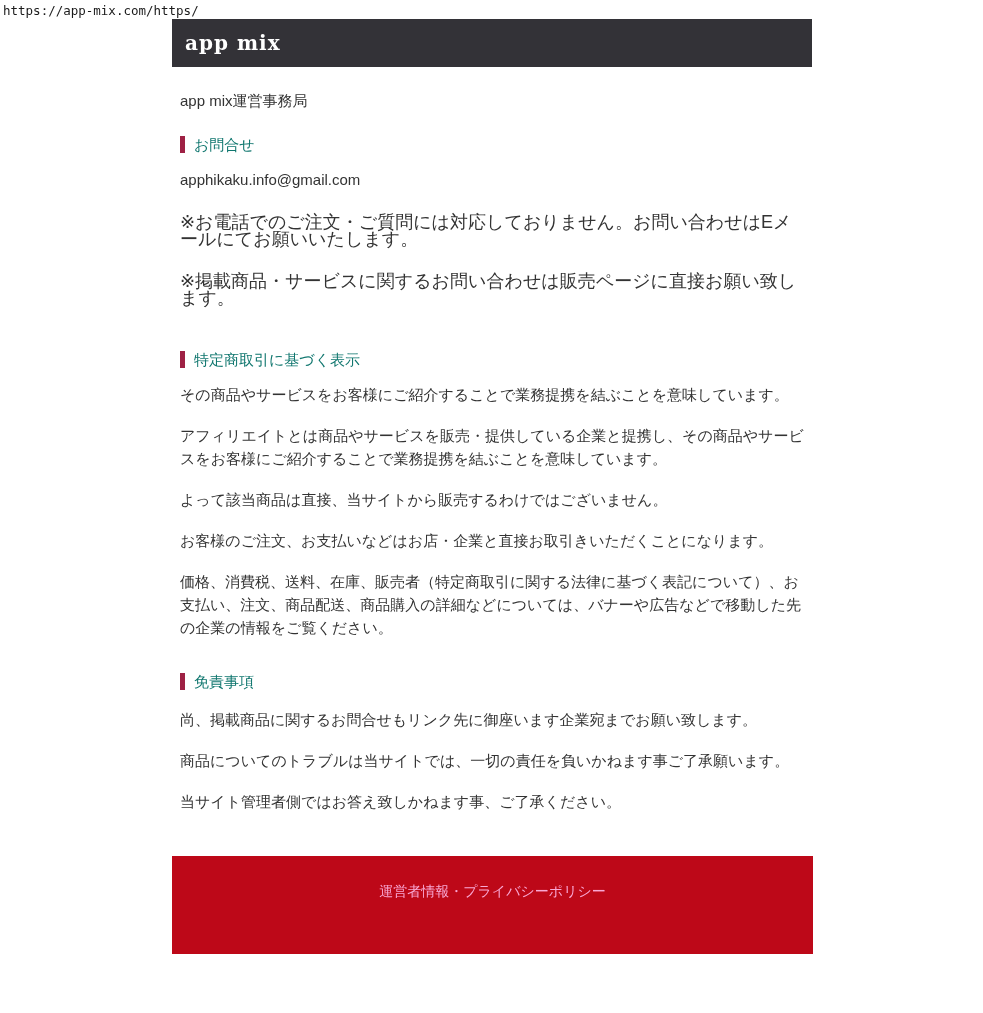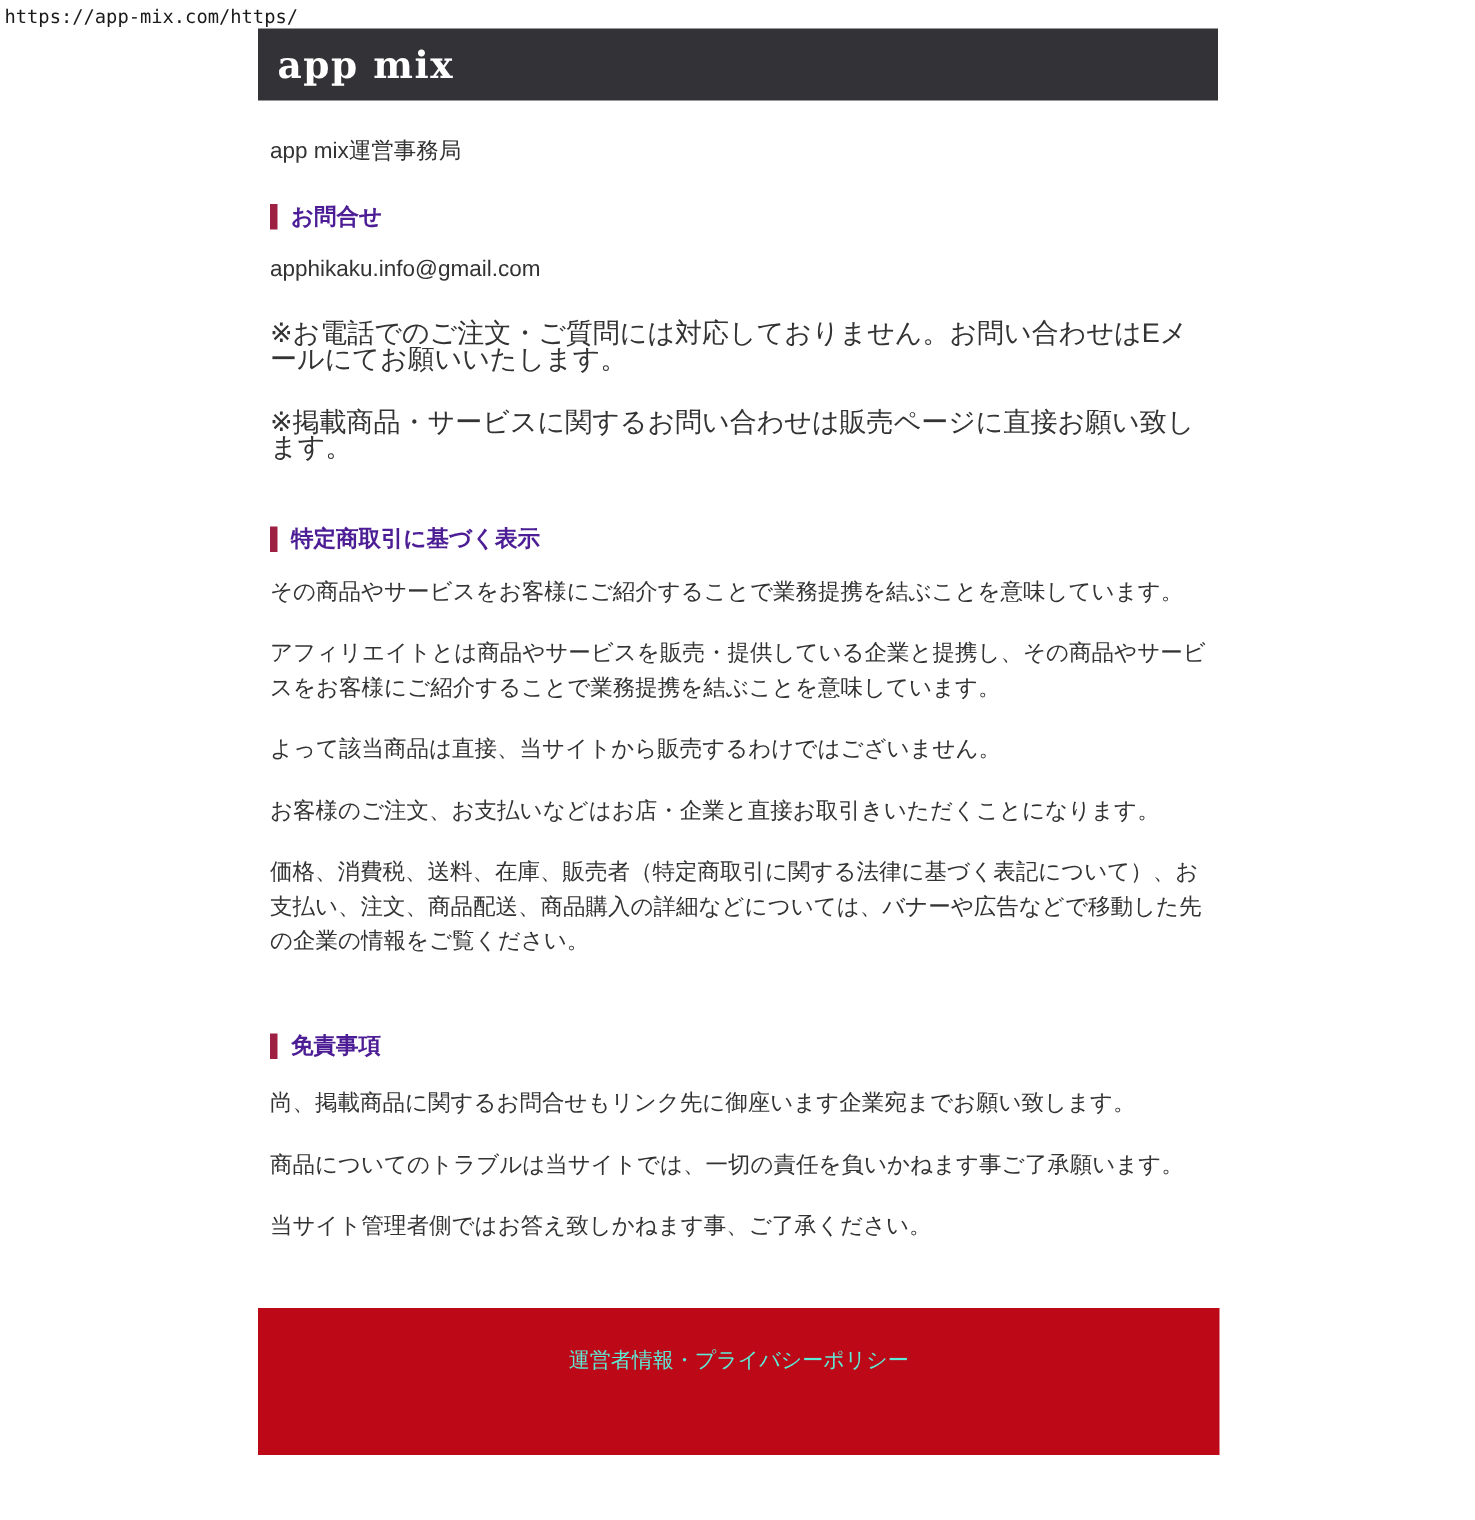--- a/index.html
+++ b/index.html
@@ -27,39 +27,39 @@
     margin-top: 2px;
     height: 48px;
     background: #333237;
     display: flex;
     align-items: center;
     padding-left: 13px;
   }
   .site-title {
     font-family: "DejaVu Serif", "Liberation Serif", serif;
     font-weight: bold;
-    font-size: 25px;
+    font-size: 20px;
     color: #ffffff;
     letter-spacing: 1px;
   }
   .content {
     padding: 0 8px;
   }
   .operator-line {
     margin-top: 25px;
     font-size: 15px;
     line-height: 18px;
   }
   .section { margin-top: 26px; }
   .section.legal { margin-top: 44px; }
-  .section.disclaimer { margin-top: 50px; }
+  .section.disclaimer { margin-top: 34px; }
   .section-heading {
     font-size: 15px;
-    font-weight: bold;
-    color: #4c1d95;
+    font-weight: normal;
+    color: #0f766e;
     border-left: 5px solid #9e2144;
     padding-left: 9px;
     line-height: 17px;
     margin: 0;
   }
   .email-line {
     margin-top: 17px;
     font-size: 15px;
     line-height: 19px;
   }
@@ -80,21 +80,21 @@
     width: 641px;
     background: #bd0818;
     text-align: center;
     color: #ffffff;
     padding: 26px 0 32px 0;
     height: 98px;
   }
   .footer-link {
     display: inline-block;
     font-size: 14px;
-    color: #5eead4;
+    color: #f9a8d4;
     text-decoration: none;
     line-height: 17px;
     cursor: pointer;
   }
 </style>
 </head>
 <body>
 
 <div class="url-line">https://app-mix.com/https/</div>
 

